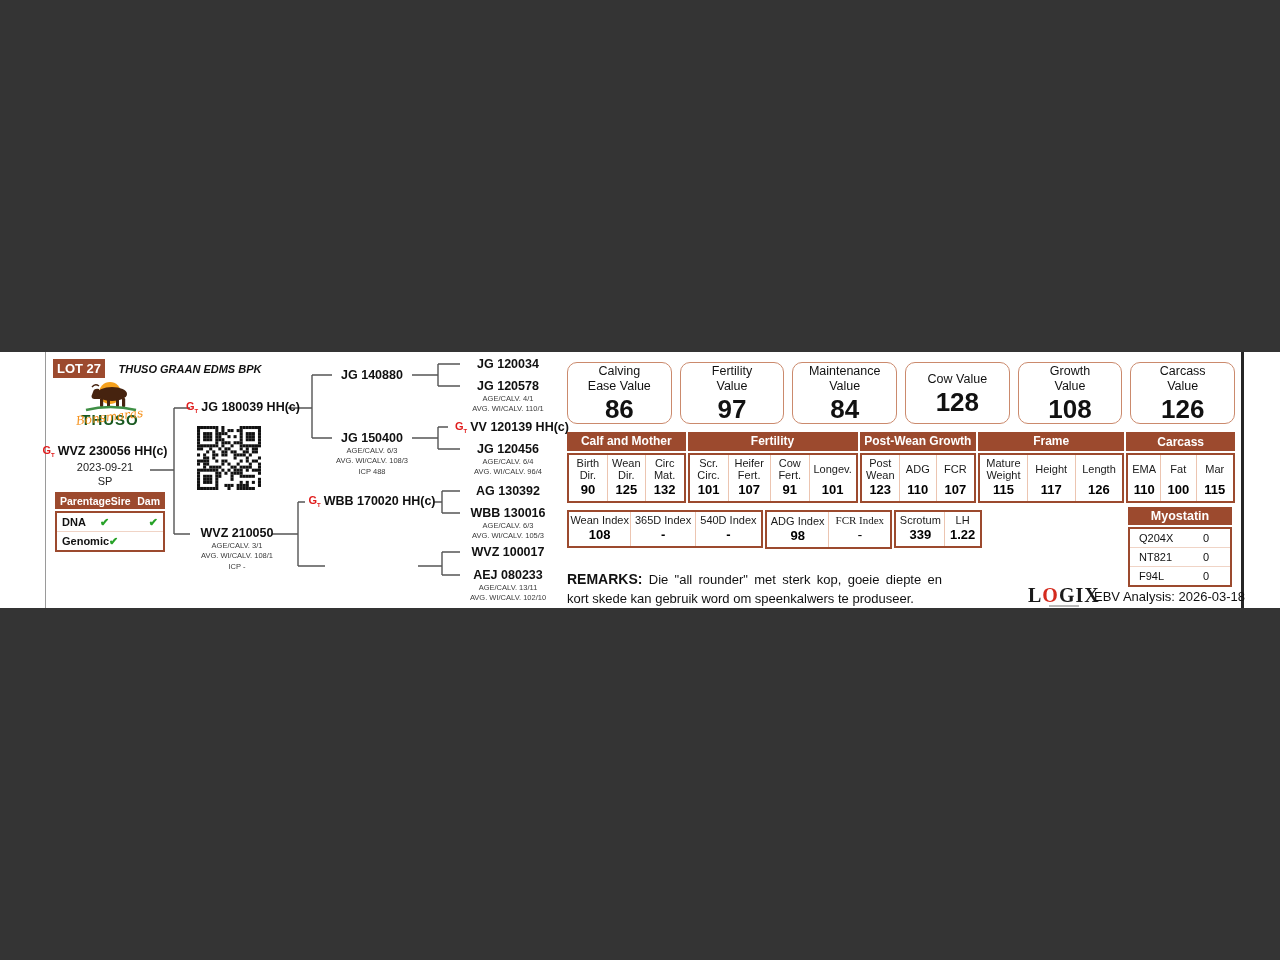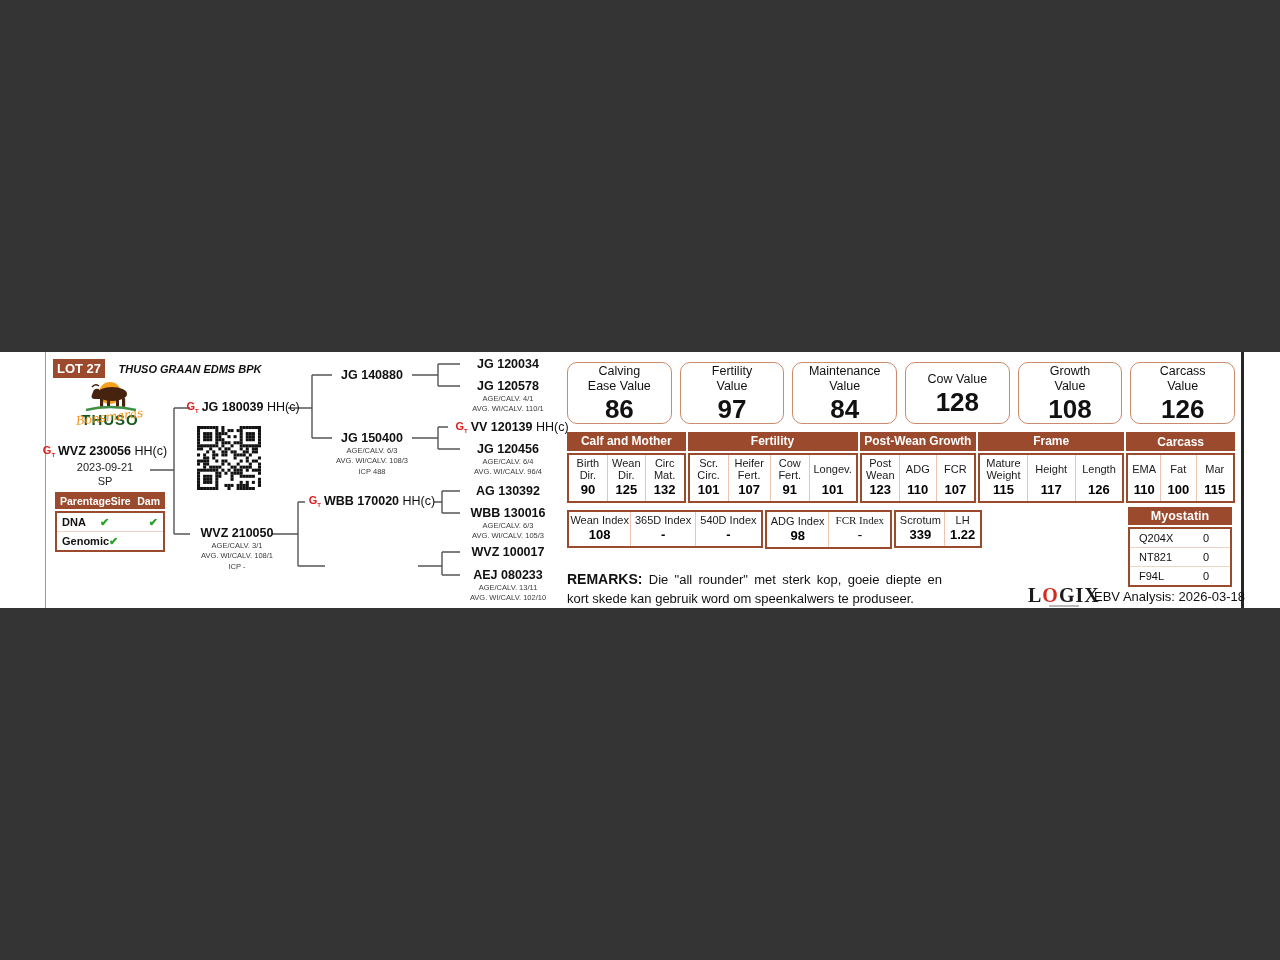--- a/index.html
+++ b/index.html
@@ -10,21 +10,21 @@
   
   #card-left-border{position:absolute;left:45px;top:0;width:1px;height:256px;background:#9a9a9a;}
   #card-right-border{position:absolute;left:1241px;top:0;width:3px;height:256px;background:#262626;}
   
   .lot-badge{background:#9c4a2e;color:#fff;font-weight:700;font-size:13px;
     display:flex;align-items:center;justify-content:center;}
   .breeder{font-style:italic;font-weight:700;font-size:11px;color:#111;text-align:center;}
   
   .ped-node{text-align:center;}
   .ped-id{font-weight:700;font-size:12.5px;color:#101010;white-space:nowrap;}
-  .ped-suffix{font-weight:400;}
+  .ped-suffix{font-weight:700;}
   .ped-stats{font-size:7.5px;color:#3a3a3a;line-height:1.25;margin-top:1px;}
   .gicon{color:#e01b1b;font-weight:800;font-size:11px;margin-right:3px;position:relative;top:-1px;}
   .gicon sub{font-size:6px;font-weight:700;}
   .animal-dob{font-size:11px;color:#222;margin-top:2px;}
   
   .mini-header{background:#9c4a2e;color:#fff;font-weight:700;font-size:10.5px;
     display:flex;align-items:center;}
   .mini-box{border:2px solid #9c4a2e;background:#fff;}
   .mini-row{display:flex;align-items:center;font-size:11px;color:#111;border-top:1px solid #f0d4c6;}
   .mini-row:first-child{border-top:none;}

